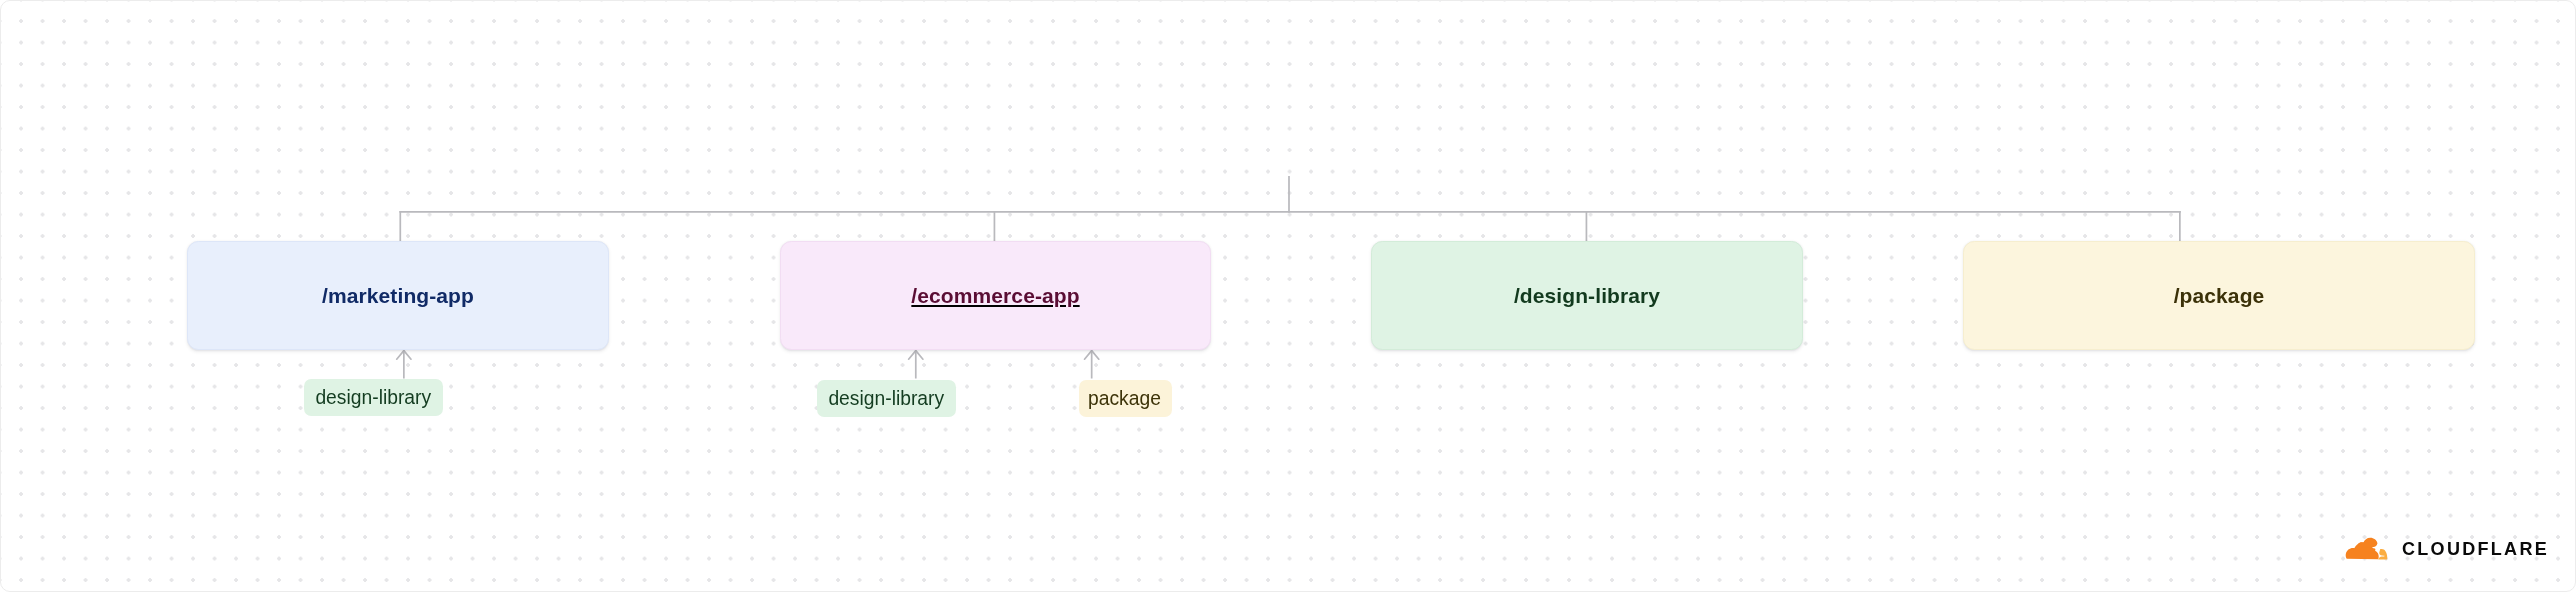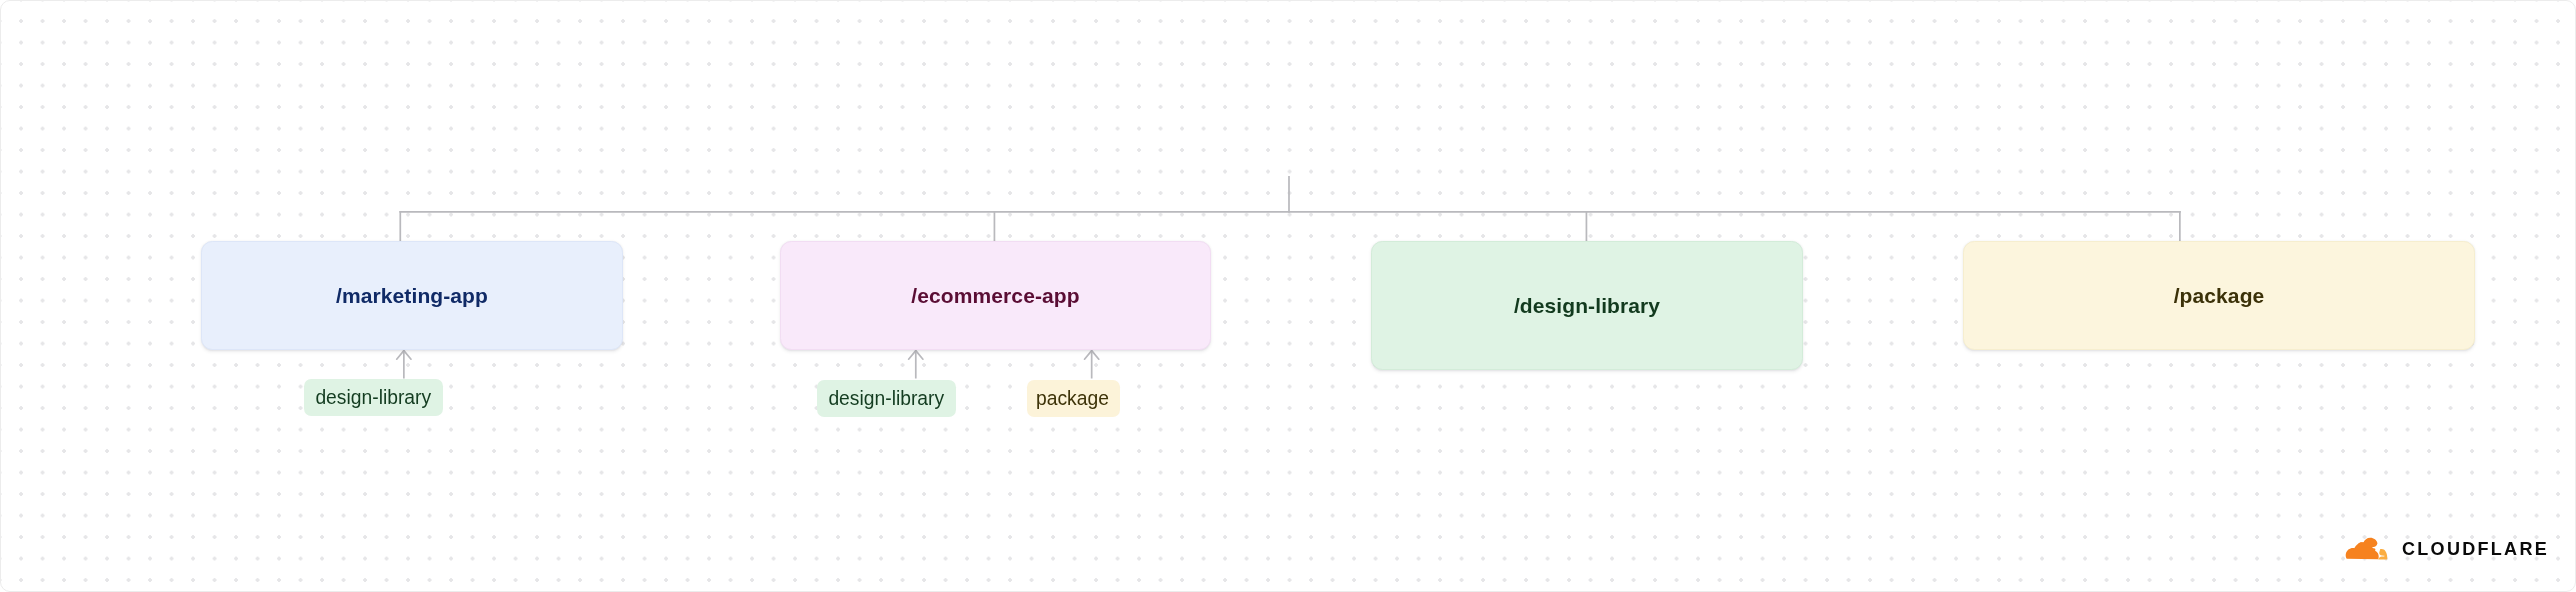--- a/index.html
+++ b/index.html
@@ -60,20 +60,21 @@
 
   .node.blue {
     background: #e8effc;
     border: 0.7px solid #dde6f8;
   }
   .node.blue .node-label { color: #102a66; }
 
   .node.pink {
     background: #f9e9fa;
     border: 0.7px solid #f2ddf3;
+    text-decoration: underline;
   }
   .node.pink .node-label { color: #5a0d34; }
 
   .node.green {
     background: #dff3e4;
     border: 0.7px solid #d3ecd9;
   }
   .node.green .node-label { color: #123a1e; }
 
   .node.yellow {
@@ -147,45 +148,45 @@
       <path d="M1524,528 L1524,489"></path>
     </g>
     <g stroke="#b9b9bd" stroke-width="2.4" fill="none" stroke-linecap="round" stroke-linejoin="round">
       <polyline points="552,501 562,489 572,501"></polyline>
       <polyline points="1268,501 1278,489 1288,501"></polyline>
       <polyline points="1514,501 1524,489 1534,501"></polyline>
     </g>
   </svg>
 
 
-  <div class="node blue" style="left:200px; top:240px; width:422px; height:109px;">
+  <div class="node blue" style="left:186px; top:240px; width:422px; height:109px;">
     <span class="node-label">/marketing-app</span>
   </div>
 
   <div class="node pink" style="left:779px; top:240px; width:431px; height:109px;">
     <span class="node-label">/ecommerce-app</span>
   </div>
 
-  <div class="node green" style="left:1370px; top:240px; width:432px; height:129px;">
+  <div class="node green" style="left:1370px; top:240px; width:432px; height:109px;">
     <span class="node-label">/design-library</span>
   </div>
 
   <div class="node yellow" style="left:1962px; top:240px; width:512px; height:109px;">
     <span class="node-label">/package</span>
   </div>
 
   <div class="tag green-tag" style="left:303px; top:378px;">
     <span class="tag-label">design-library</span>
   </div>
 
   <div class="tag green-tag" style="left:816px; top:379px;">
     <span class="tag-label">design-library</span>
   </div>
 
-  <div class="tag yellow-tag" style="left:1026px; top:379px;padding-left:9px;">
+  <div class="tag yellow-tag" style="left:1078px; top:379px;padding-left:9px;">
     <span class="tag-label">package</span>
   </div>
 
   <div id="cf-logo">
     <svg width="47" height="26" viewBox="0 0 110 60" xmlns="http://www.w3.org/2000/svg">
       <path d="M78 54c3-9-1-19-11-21-3-14-17-22-30-18-7 2-12 7-15 13-9-2-18 4-20 13-1 4 0 9 2 12z" fill="#f6821f"></path>
       <path d="M86 30c-1 0-2 0-3 .2-.4 0-.7.3-.8.7l-1.6 5.6c-.7 2.4-.4 4.7 .8 6.3 1.1 1.5 3 2.4 5.3 2.5l5.4 .3c.2 0 .4 .1 .5 .3 .1 .2 .1 .4 .1 .6-.2 .6-.7 1-1.3 1l-5.6 .3c-3 .2-6.3 2.6-7.4 5.5l-.4 1c-.1 .2 0 .5 .3 .5h19.4c .3 0 .6-.2 .7-.5 .3-1.2 .5-2.5 .5-3.8C99 38 93 30 86 30z" fill="#fbad41"></path>
       <path d="M30 54l.5-1.6c.6-2 .4-3.9-.6-5.2-.9-1.2-2.4-1.9-4.3-2l-35-1.6c-.2 0-.4-.1-.5-.3-.1-.2-.1-.4-.1-.6.1-.4.4-.7.9-.7l35.3-1.6c4.2-.2 8.7-3.6 10.3-7.7l2-5.2c.1-.2.1-.4.1-.6C35.9 14.7 24.8 6 11.6 6 -.6 6-11 13.9-14.7 24.9c-2.4-1.8-5.4-2.7-8.7-2.4-5.8.6-10.5 5.3-11.1 11.1-.2 1.5-.1 3 .3 4.3C-43.7 38.2-51 45.7-51 55c0 .8.1 1.7.2 2.5 0 .4.4.7.8.7h78.6c.5 0 .9-.3 1-.8z" fill="#f6821f" transform="translate(52 0) scale(0.62)"></path>
       <path d="M14 44l36-1.6c1.9-.1 3.4-.8 4.3-2 1-1.3 1.2-3.2.6-5.2l-.5-1.6c-.1-.5-.5-.8-1-.8H18c-6 0-11 4.4-11.8 10.2 0 .5.3.9.8.9z" fill="#ffffff" opacity="0.001"></path>
     </svg>

